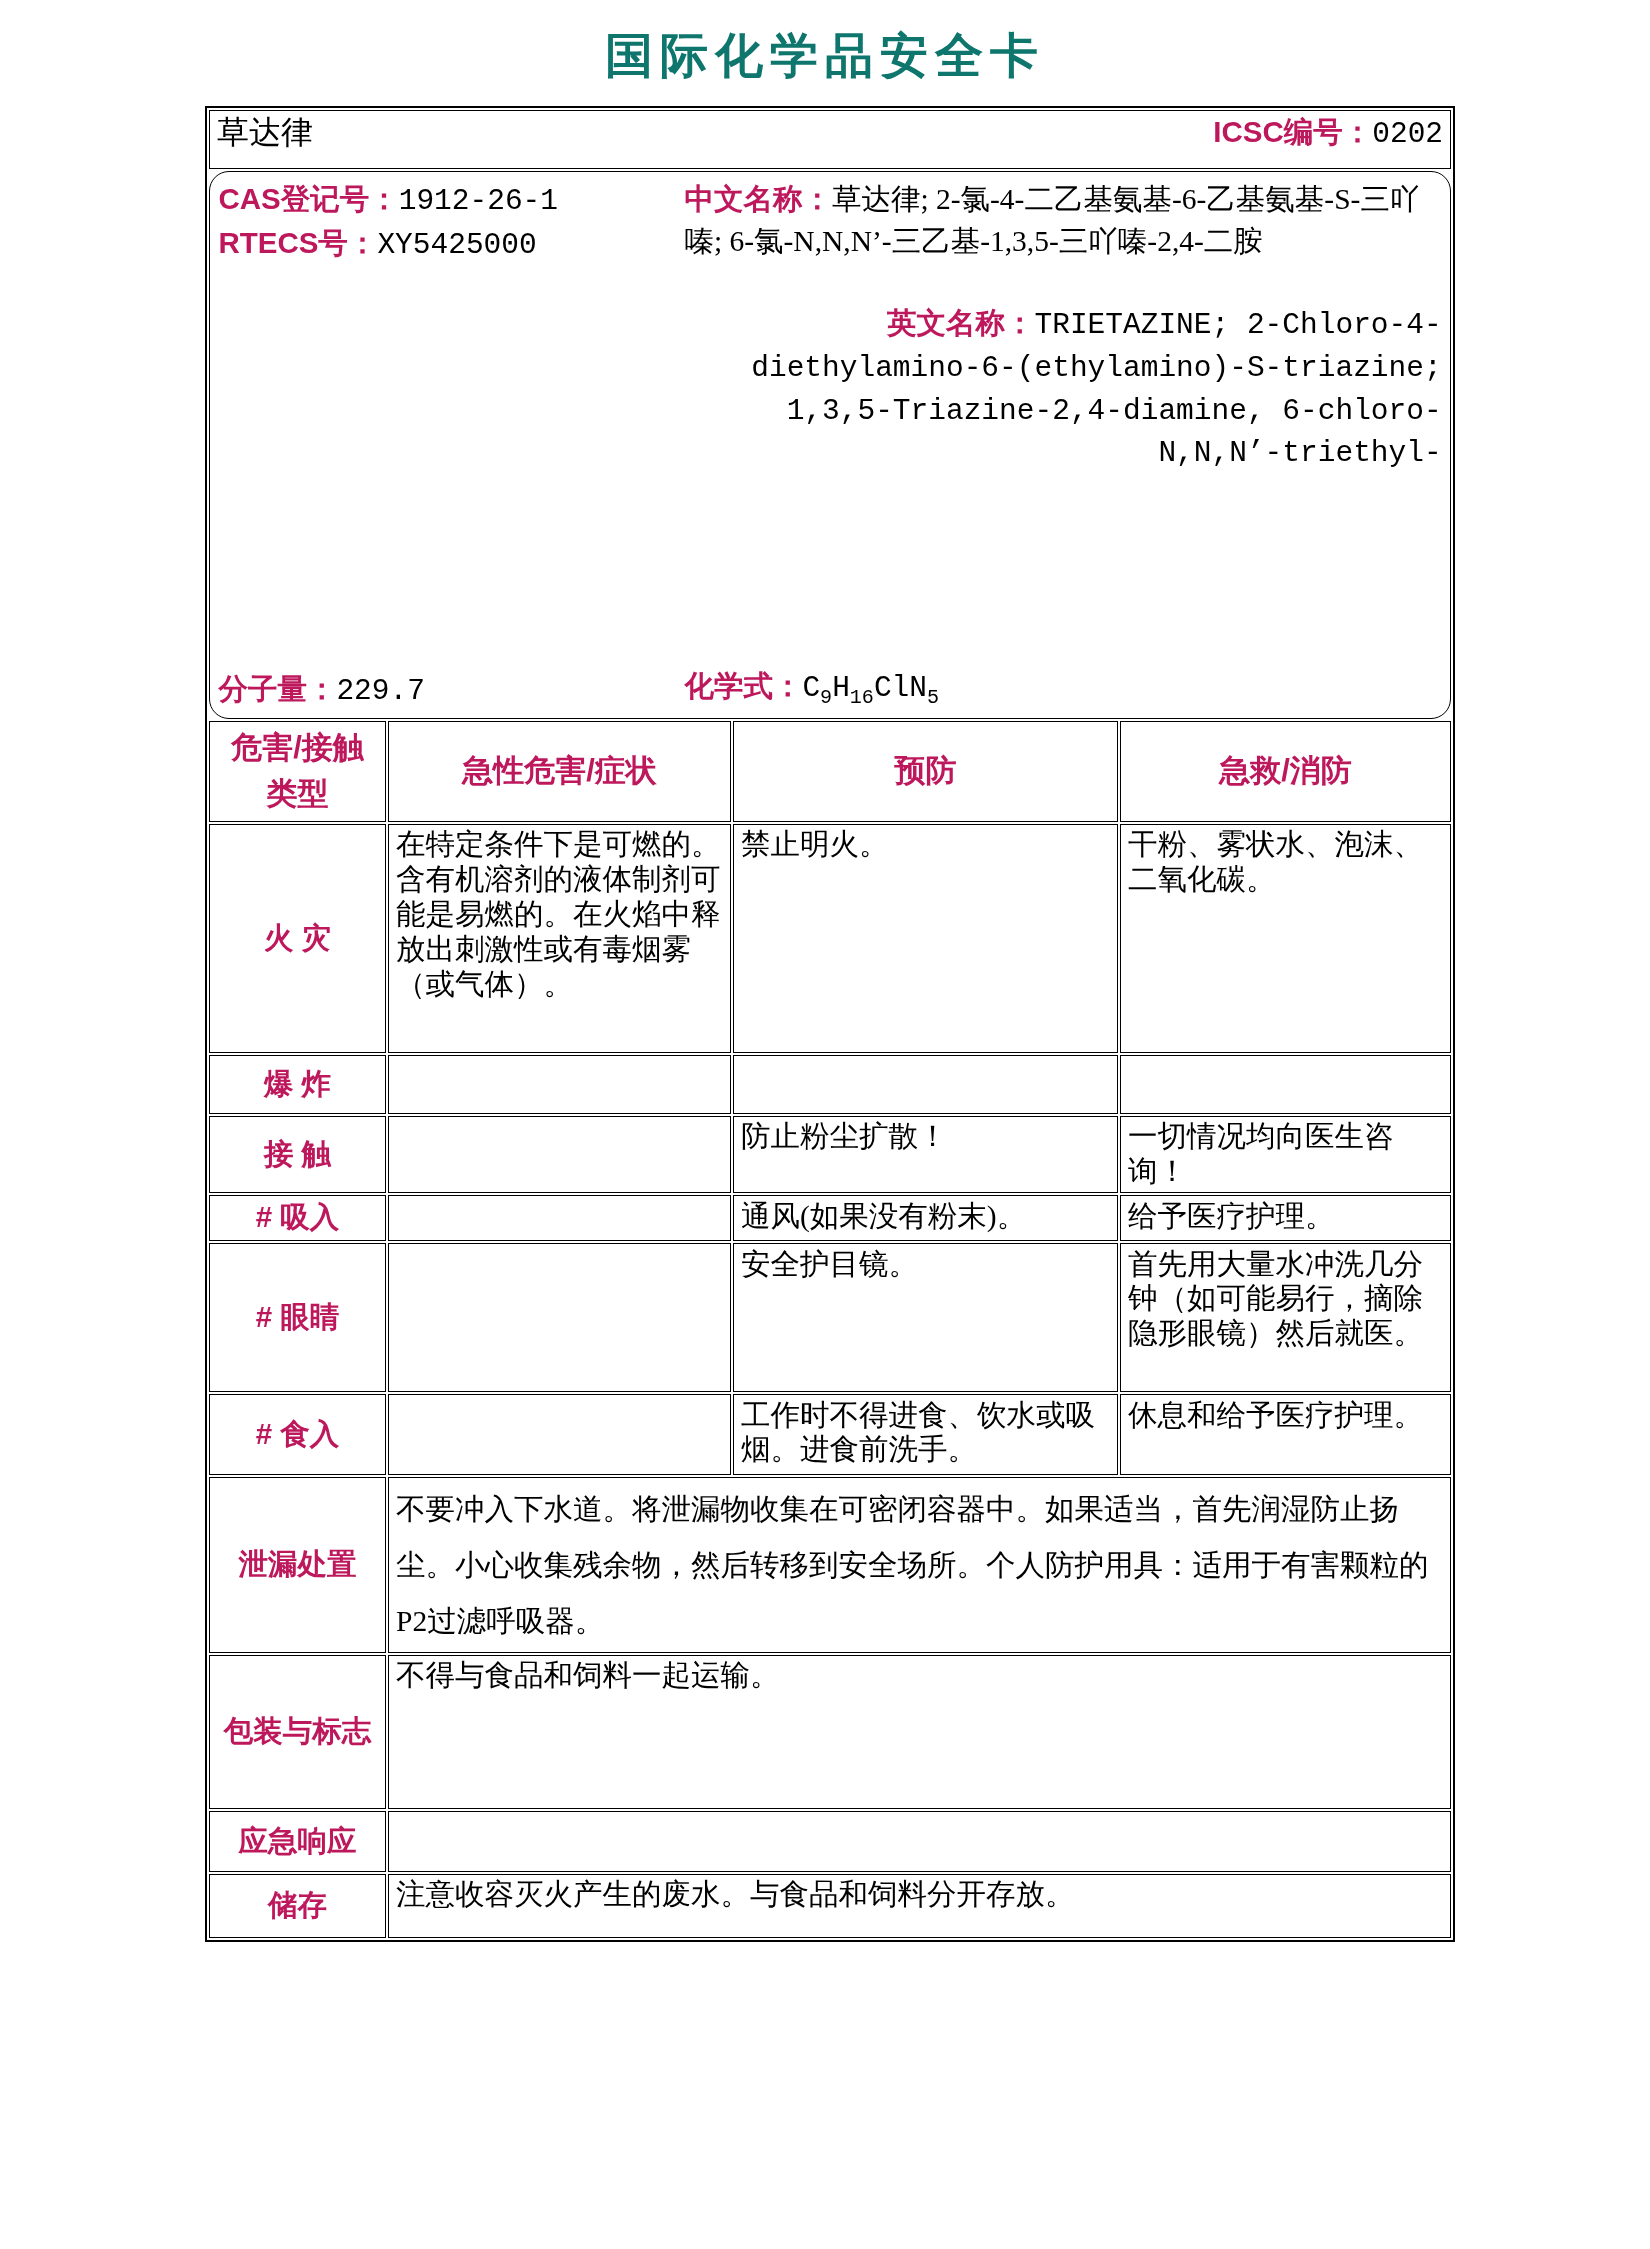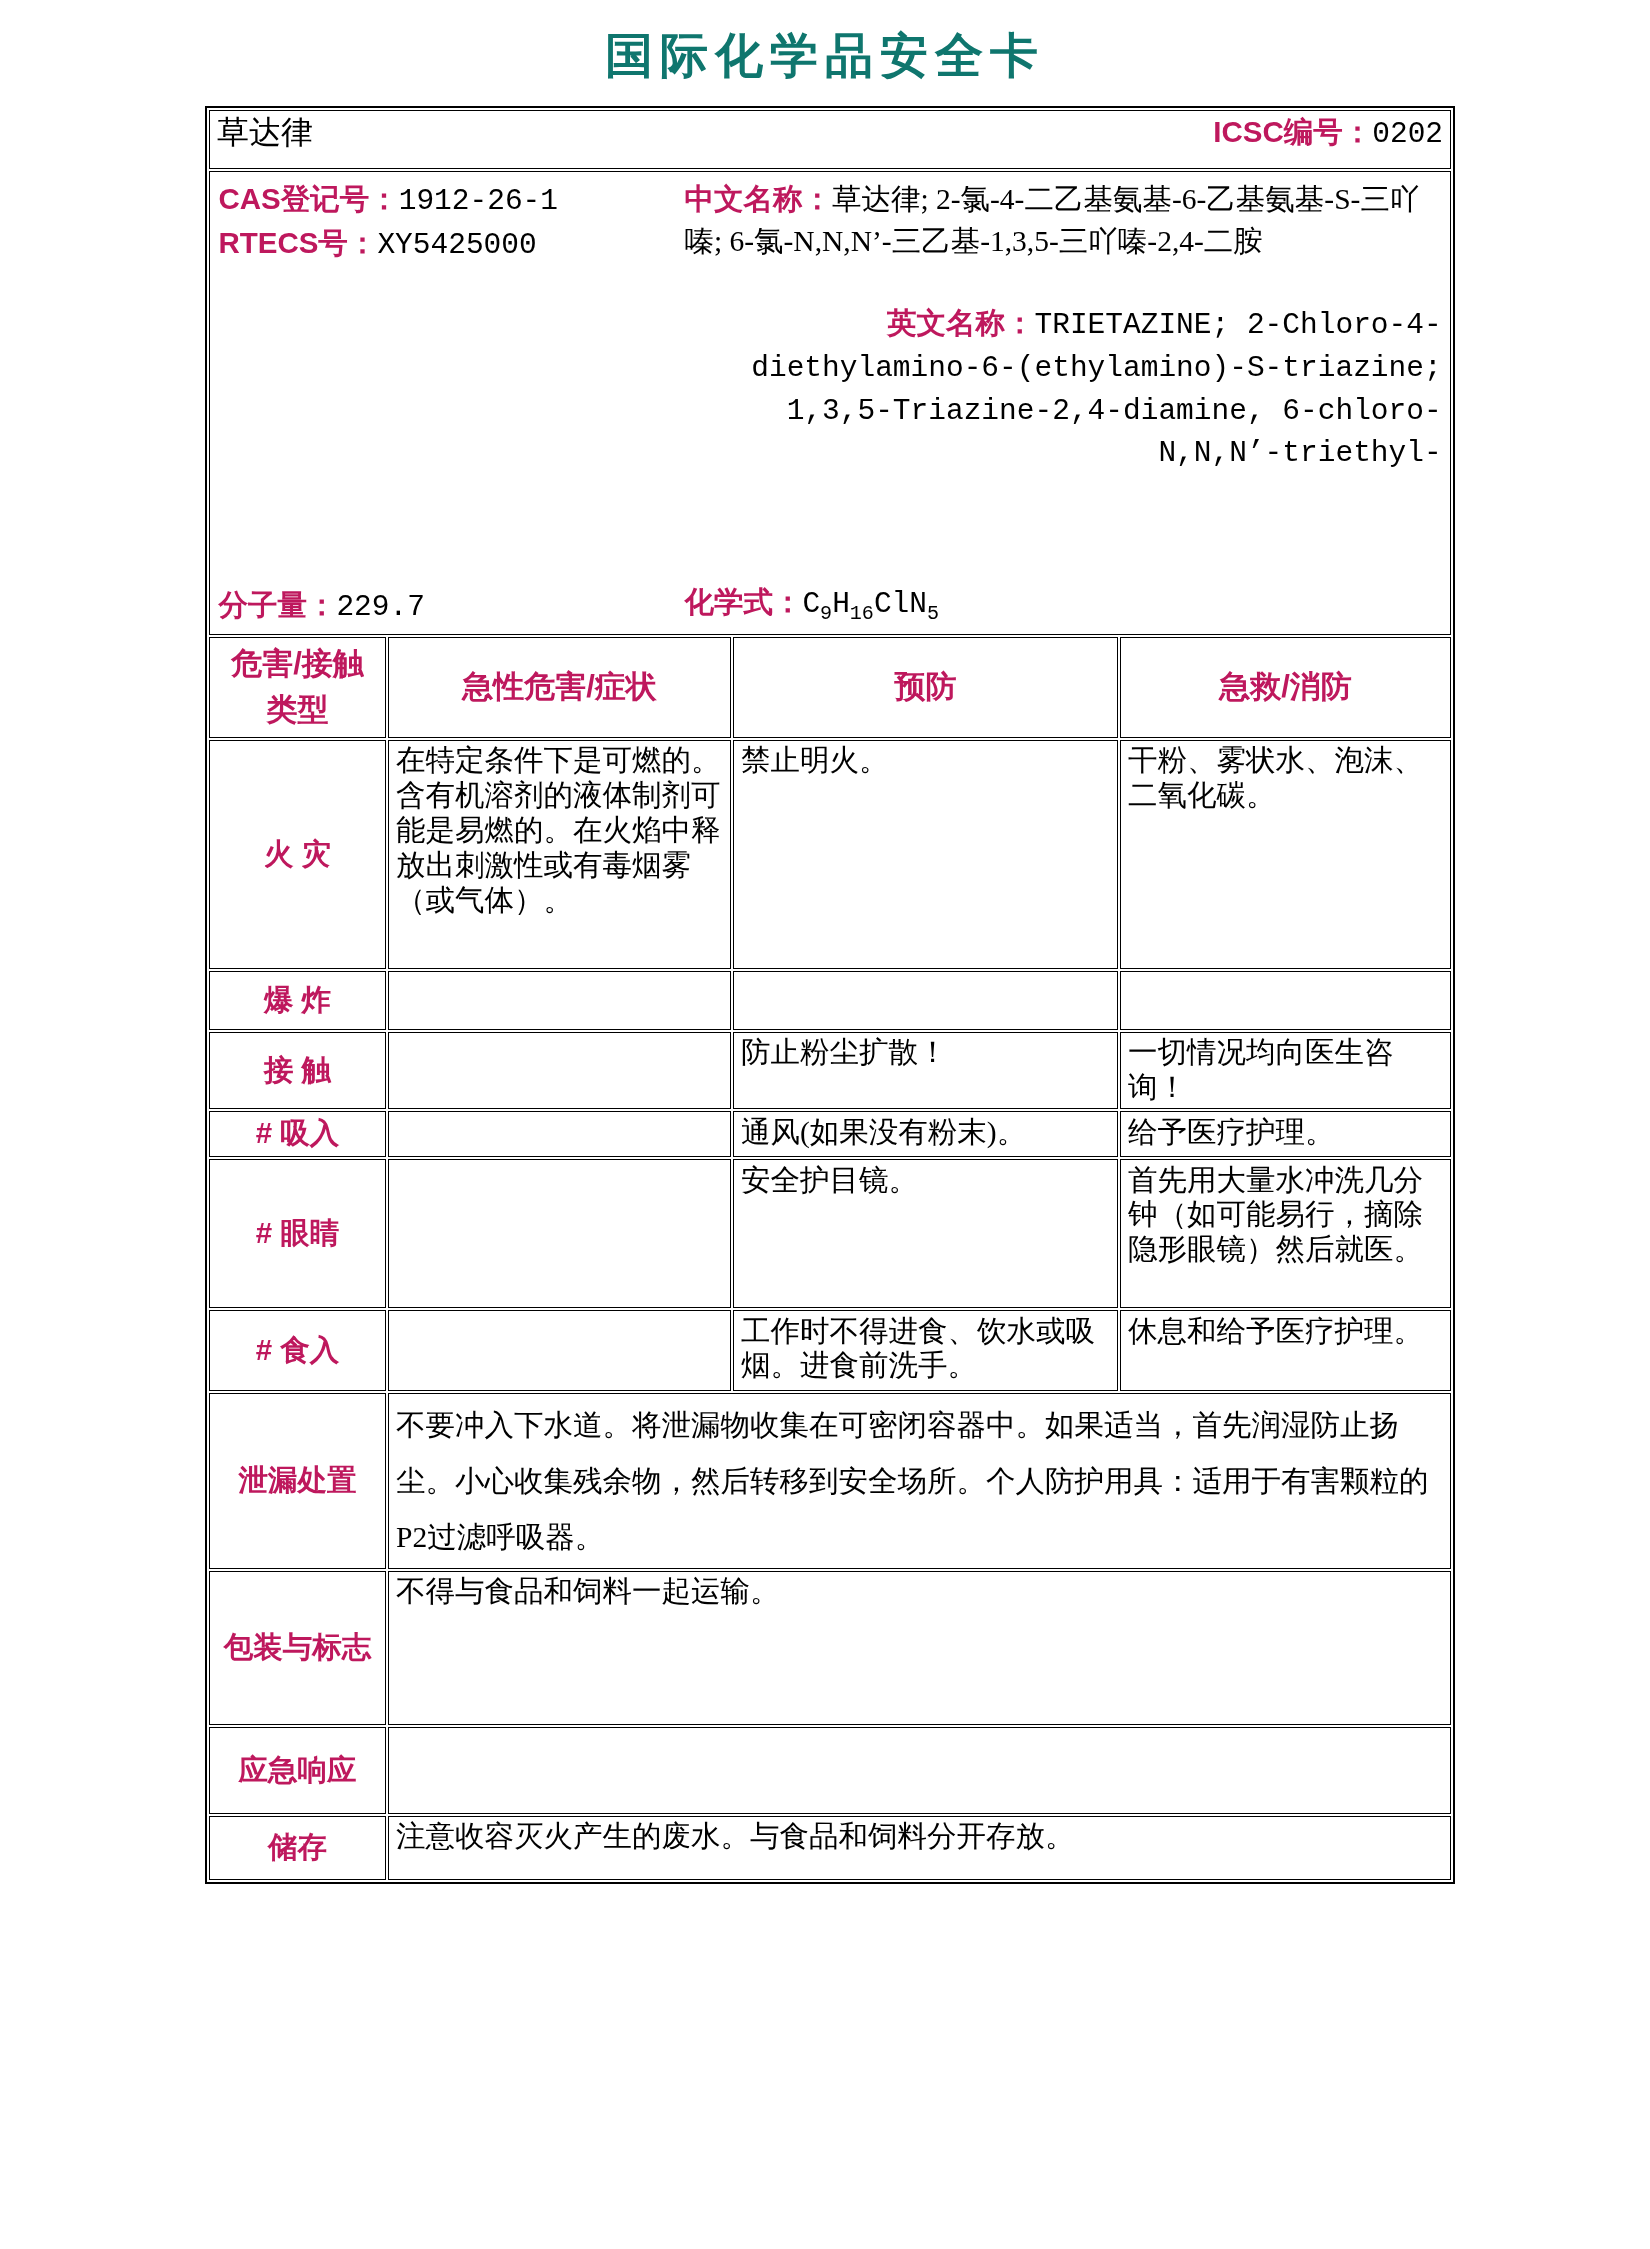--- a/index.html
+++ b/index.html
@@ -46,21 +46,21 @@
   .head-flex { display:flex; justify-content:space-between; align-items:flex-end; width:100%; }
   .substance { font-size: 32px; }
   .icsc { white-space: nowrap; }
   .blue-label {
     color: #be185d;
     font-family: Liberation Sans, sans-serif;
     font-weight: bold;
   }
   .mono-val { font-family: "Liberation Mono", "DejaVu Sans Mono", monospace; }
   
-  tr.r-info td { height: 464px; padding: 5.6px 8.4px; }
+  tr.r-info td { height: 548px; padding: 5.6px 8.4px; border-radius: 20px; }
   .info-grid { display:flex; width:100%; height:100%; }
   .info-left { width: 449px; display:flex; flex-direction:column; }
   .info-right { flex:1; display:flex; flex-direction:column; padding-left: 17px; }
   .info-line { font-size: 29.5px; line-height: 1.45; }
   .names-para { font-size: 29.5px; line-height: 1.45; }
   .gap-grow { flex: 1; }
   .en-block { margin-top: 39px; text-align: right; }
   sub { font-size: 0.68em; }
   
   tr.r-thead td {
@@ -77,21 +77,21 @@
   }
   tr.r-fire td   { height: 229px; }
   tr.r-expl td   { height: 59px; }
   tr.r-cont td   { height: 76px; }
   tr.r-inh td    { height: 46px; }
   tr.r-skin td   { height: 39px; }
   tr.r-eye td    { height: 149px; }
   tr.r-ing td    { height: 81px; }
   tr.r-spill td  { height: 157px; }
   tr.r-pack td   { height: 154px; }
-  tr.r-emer td   { height: 87px; }
+  tr.r-emer td   { height: 61px; }
   tr.r-store td  { height: 64px; }
   tr.r-spill td.span-cell { line-height: 1.9; padding-right: 14px; }
 </style>
 </head>
 <body>
 
 <div class="page">
 
   <div class="doc-title">国际化学品安全卡</div>
 

